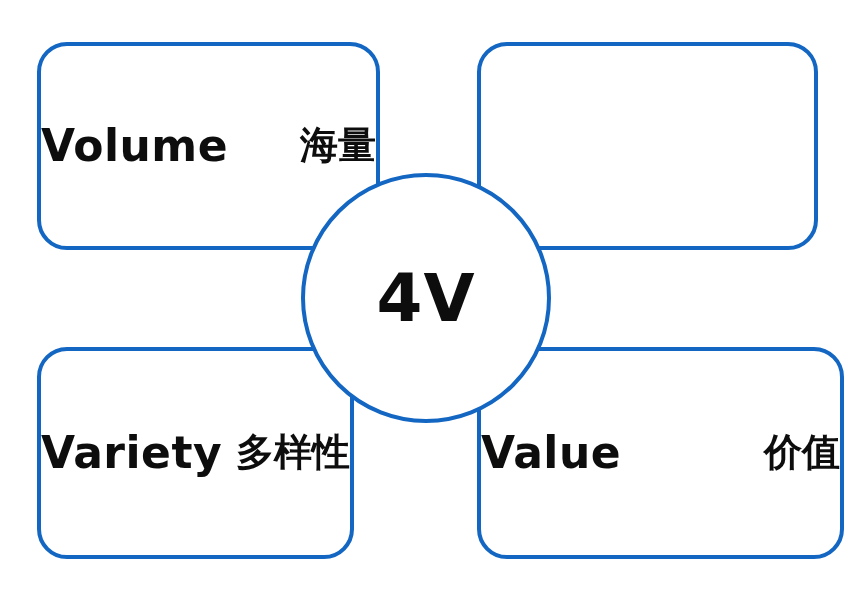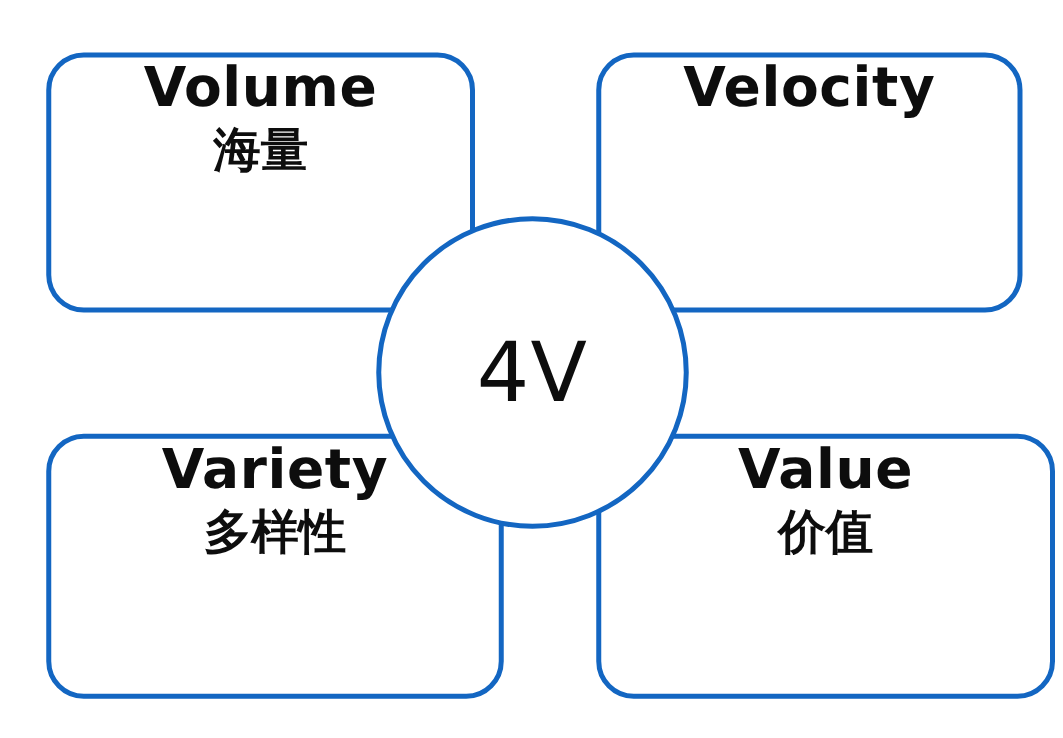--- a/index.html
+++ b/index.html
@@ -18,72 +18,70 @@
     position: relative;
     width: 850px; height: 590px;
     background: var(--bg);
   }
   .vbox {
     position: absolute;
     border: 4px solid var(--accent);
     border-radius: 30px;
     background: var(--bg);
     display: flex;
-    flex-direction: column;
     align-items: center;
-    justify-content: flex-start;
+    justify-content: space-between;
     text-align: center;
     color: var(--text);
   }
   .vbox .label-en {
     font-size: 44px;
     font-weight: 700;
     line-height: 1.15;
     letter-spacing: 0.5px;
   }
   .vbox .label-zh {
     font-size: 38px;
     font-weight: 700;
     line-height: 1.25;
   }
   .pos-tl { left: 37px;  top: 42px;  width: 343px; height: 208px; }
   .pos-tr { left: 477px; top: 42px;  width: 341px; height: 208px; }
-  .pos-bl { left: 37px;  top: 347px; width: 366px; height: 212px; }
+  .pos-bl { left: 37px;  top: 347px; width: 317px; height: 212px; }
   .pos-br { left: 477px; top: 347px; width: 367px; height: 212px; }
   .center-circle {
     position: absolute;
     left: 301px; top: 173px;
     width: 250px; height: 250px;
     border: 4px solid var(--accent);
     border-radius: 50%;
     background: var(--bg);
     display: flex;
     align-items: center;
     justify-content: center;
     z-index: 5;
   }
   .center-circle .center-label {
     font-size: 66px;
-    font-weight: 400;
+    font-weight: 700;
     color: var(--text);
     letter-spacing: 1px;
   }
 </style>
 </head>
 <body>
 
 <div class="canvas">
 
   <div class="vbox pos-tl">
     <div class="label-en">Volume</div>
     <div class="label-zh">海量</div>
   </div>
 
   <div class="vbox pos-tr">
-    <div class="label-en">Velocity</div>
   </div>
 
   <div class="vbox pos-bl">
     <div class="label-en">Variety</div>
     <div class="label-zh">多样性</div>
   </div>
 
   <div class="vbox pos-br">
     <div class="label-en">Value</div>
     <div class="label-zh">价值</div>

